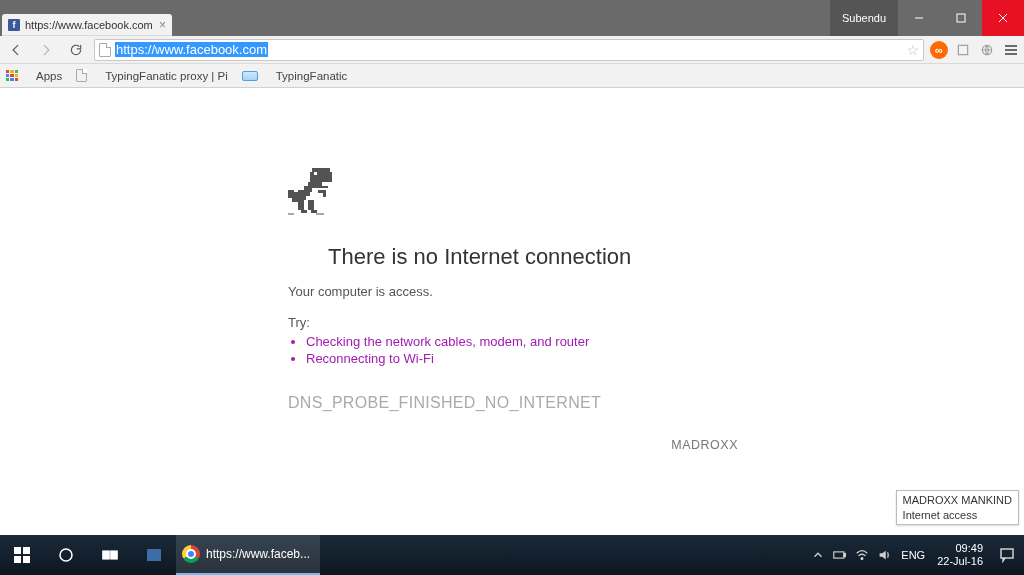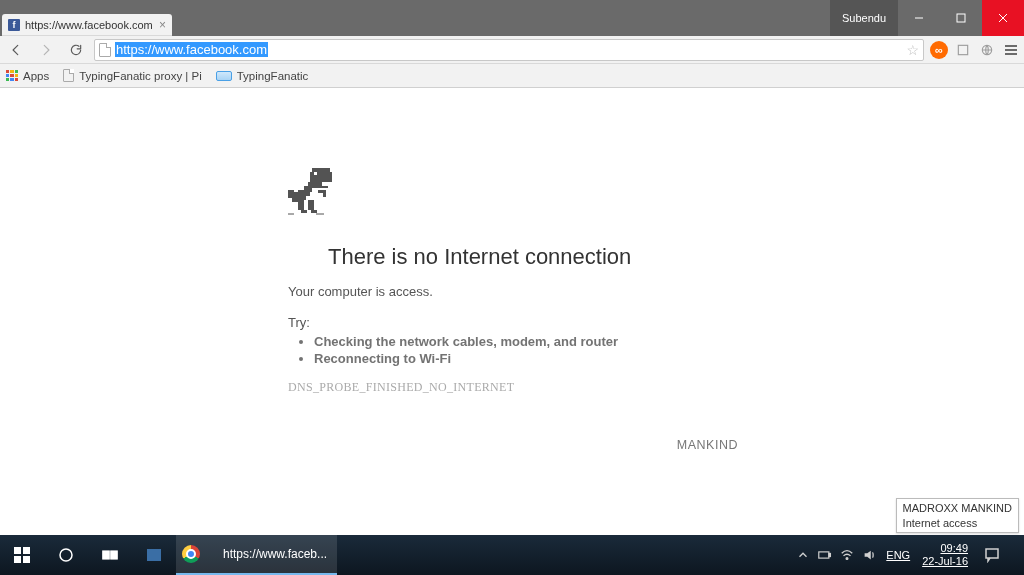--- a/index.html
+++ b/index.html
@@ -47,55 +47,55 @@
   
   .bookmarks { height:24px; background:#f2f2f2; border-bottom:1px solid #d0d0d0;
                display:flex; align-items:center; padding:0 6px; gap:14px; font-size:11.5px; color:#444;}
   .apps-ico { width:12px;height:12px; display:grid; grid-template-columns:repeat(3,1fr);
               grid-template-rows:repeat(3,1fr); gap:1px;}
   .apps-ico i:nth-child(1){background:#d94b3a;} .apps-ico i:nth-child(2){background:#f2b50f;}
   .apps-ico i:nth-child(3){background:#3cba54;} .apps-ico i:nth-child(4){background:#4285f4;}
   .apps-ico i:nth-child(5){background:#d94b3a;} .apps-ico i:nth-child(6){background:#f2b50f;}
   .apps-ico i:nth-child(7){background:#3cba54;} .apps-ico i:nth-child(8){background:#4285f4;}
   .apps-ico i:nth-child(9){background:#d94b3a;}
-  .bm-item { display:flex; align-items:center; gap:5px; cursor:default;}
+  .bm-item { display:flex; align-items:center; gap:18px; cursor:default;}
   .bm-item .page-icon{width:11px;height:13px;}
   .kb-icon{width:16px;height:10px;border:1px solid #4aa0e6;border-radius:2px;background:linear-gradient(#cfe8fb,#a9d4f5);}
 
   
   .page { position:relative; height:460px; background:#fff; }
   .err { position:absolute; left:288px; top:80px; width:450px; color:#333; }
   .dino { width:44px; height:48px; margin-bottom:24px; }
   .err h1 { font-weight:400; font-size:22px; color:#333; margin-bottom:14px;margin-left:40px;}
   .err .sub { font-size:13px; color:#555; margin-bottom:16px;}
   .err .try { font-size:13px; color:#555; margin-bottom:4px;}
-  .err ul { margin-left:26px; font-size:13px; color:#737373;font-weight:bold; }
+  .err ul { margin-left:18px; font-size:13px; color:#a21caf; }
   .err ul li { margin-bottom:2px; }
-  .err .code { margin-top:14px; font-size:12px; color:#aaa; letter-spacing:.3px;font-family:Liberation Serif, serif;}
+  .err .code { margin-top:28px; font-size:16px; color:#aaa; letter-spacing:.3px;}
   .details { position:absolute; right:0; top:270px; font-size:12.5px; color:#777; letter-spacing:.5px; cursor:default;}
 
   
-  .tooltip { position:absolute; right:5px; bottom:42px; background:#fff; border:1px solid #bbb;
+  .tooltip { position:absolute; right:5px; bottom:50px; background:#fff; border:1px solid #bbb;
              font-size:11px; color:#333; padding:2px 6px; line-height:1.3; box-shadow:0 1px 2px rgba(0,0,0,.15);}
 
   
   .taskbar { position:absolute; bottom:0; left:0; right:0; height:40px;
              background:linear-gradient(#1a2a3a,#0d1620); display:flex; align-items:center;
              color:#fff; font-size:11px; }
   .taskbar .left { display:flex; align-items:center; height:100%; }
   .taskbar .tb-btn { width:44px; height:100%; display:flex; align-items:center; justify-content:center; cursor:default;}
   .taskbar .tb-btn svg{width:16px;height:16px;fill:#fff;}
   .taskbar .win svg{fill:#fff;}
-  .taskbar .chrome-task { height:100%; padding:0 10px 0 6px; display:flex; align-items:center; gap:23px;
+  .taskbar .chrome-task { height:100%; padding:0 10px 0 6px; display:flex; align-items:center; gap:6px;
                           background:rgba(255,255,255,.12); border-bottom:2px solid #76b9ed; font-size:12px; max-width:170px;}
   .chrome-ico{width:18px;height:18px;border-radius:50%;
      background:conic-gradient(#db4437 0 120deg,#0f9d58 120deg 240deg,#ffcd40 240deg 360deg);
      position:relative;}
   .chrome-ico:after{content:"";position:absolute;inset:4px;border-radius:50%;background:#4285f4;border:2px solid #fff;}
-  .taskbar .right{margin-left:auto;display:flex;align-items:center;height:100%;gap:4px;padding-right:16px;text-decoration:underline;}
+  .taskbar .right{margin-left:auto;display:flex;align-items:center;height:100%;gap:4px;padding-right:1px;}
   .tray-ico{width:18px;height:40px;display:flex;align-items:center;justify-content:center;color:#d0d0d0;}
   .tray-ico svg{width:14px;height:14px;stroke:currentColor;fill:none;stroke-width:1.5;}
   .clock{ text-align:right; font-size:11px; line-height:1.15; padding:0 4px;}
   .notif{ width:32px;height:40px;display:flex;align-items:center;justify-content:center;}
   .notif svg{width:16px;height:16px;stroke:#d0d0d0;fill:none;stroke-width:1.5;}
   .lang{font-size:11px;padding:0 4px;}
 </style>
 </head>
 <body>
 
@@ -221,21 +221,21 @@
       </g>
     </svg>
     <h1>There is no Internet connection</h1>
     <div class="sub">Your computer is access.</div>
     <div class="try">Try:</div>
     <ul>
       <li>Checking the network cables, modem, and router</li>
       <li>Reconnecting to Wi-Fi</li>
     </ul>
     <div class="code">DNS_PROBE_FINISHED_NO_INTERNET</div>
-    <div class="details">MANKIND</div>
+    <div class="details">MADROXX</div>
   </div>
 </div>
 
 <div class="tooltip">
   <div>MADROXX MANKIND</div>
   <div>Internet access</div>
 </div>
 
 <div class="taskbar">
   <div class="left">

